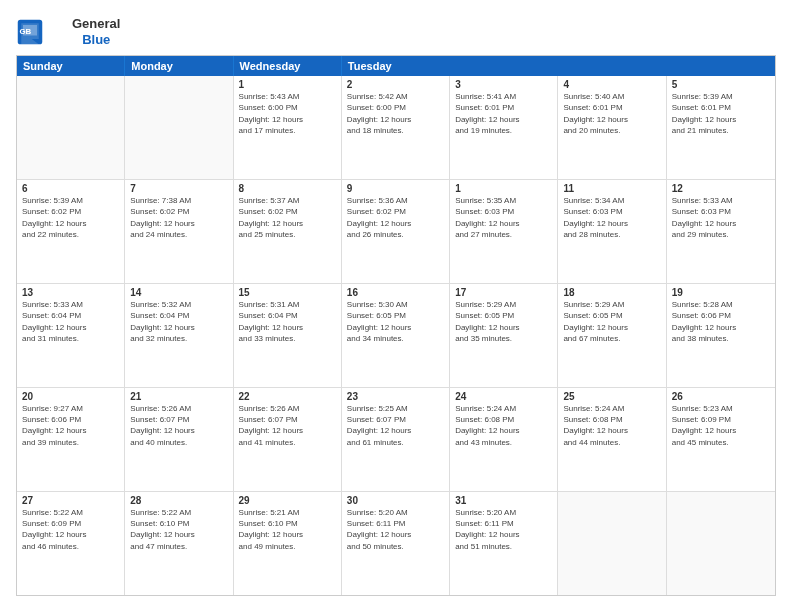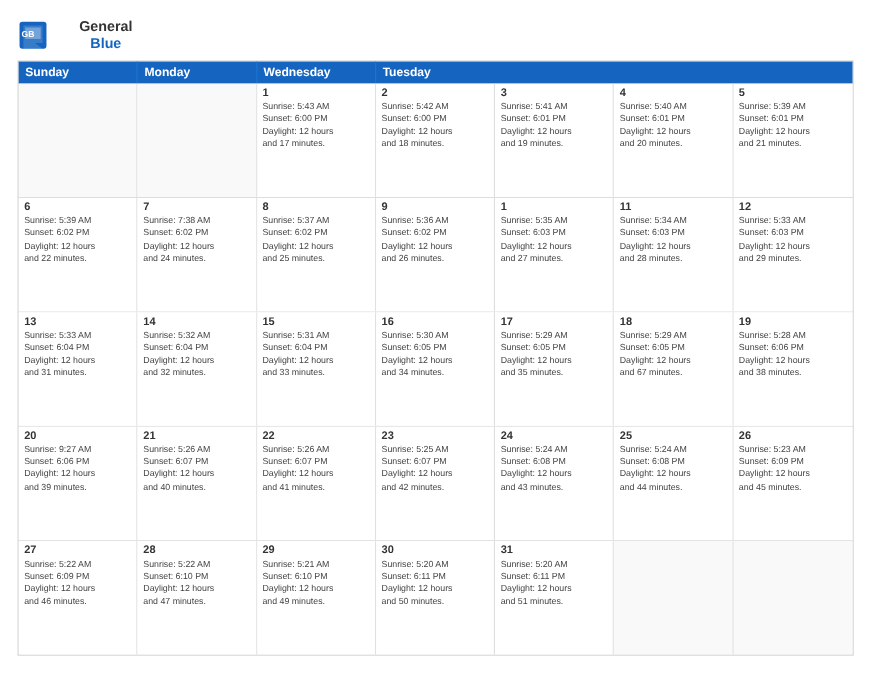--- a/index.html
+++ b/index.html
@@ -301,21 +301,21 @@
             <span class="cell-line">Sunrise: 5:26 AM</span>
             <span class="cell-line">Sunset: 6:07 PM</span>
             <span class="cell-line">Daylight: 12 hours</span>
             <span class="cell-line">and 41 minutes.</span>
           </div>
           <div class="cal-cell">
             <span class="day-num">23</span>
             <span class="cell-line">Sunrise: 5:25 AM</span>
             <span class="cell-line">Sunset: 6:07 PM</span>
             <span class="cell-line">Daylight: 12 hours</span>
-            <span class="cell-line">and 42 minutes.</span>
+            <span class="cell-line">and 61 minutes.</span>
           </div>
           <div class="cal-cell">
             <span class="day-num">24</span>
             <span class="cell-line">Sunrise: 5:24 AM</span>
             <span class="cell-line">Sunset: 6:08 PM</span>
             <span class="cell-line">Daylight: 12 hours</span>
             <span class="cell-line">and 43 minutes.</span>
           </div>
           <div class="cal-cell">
             <span class="day-num">25</span>

